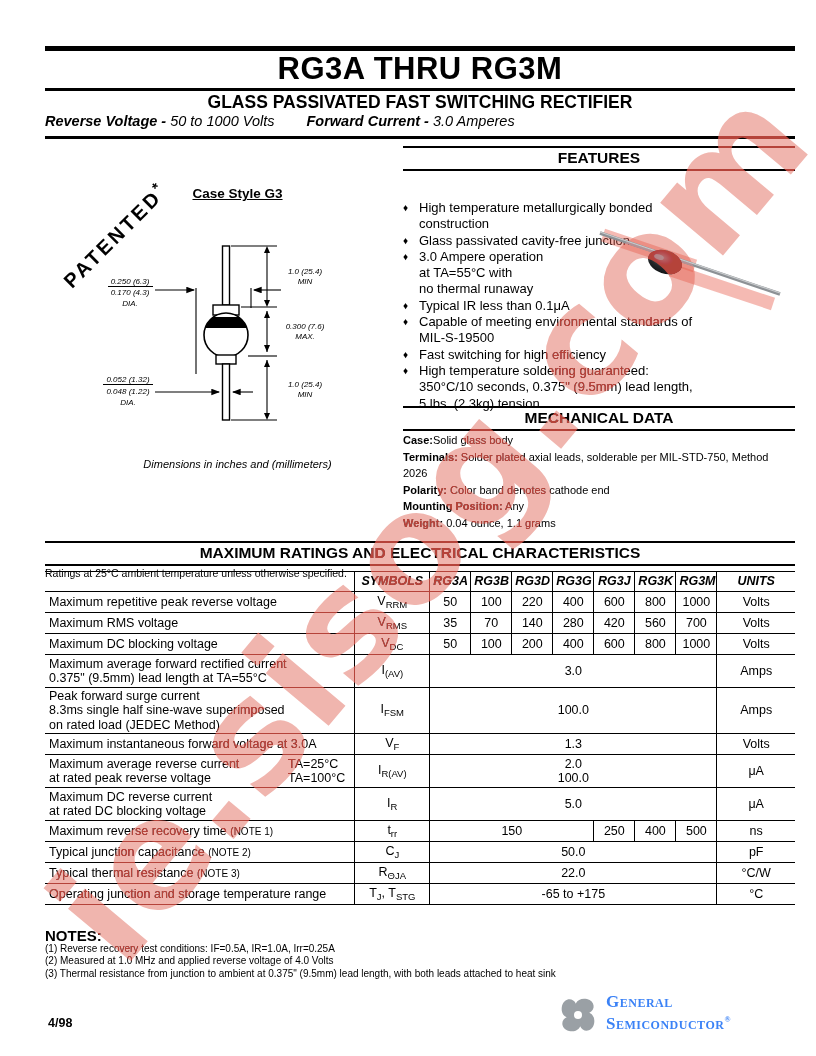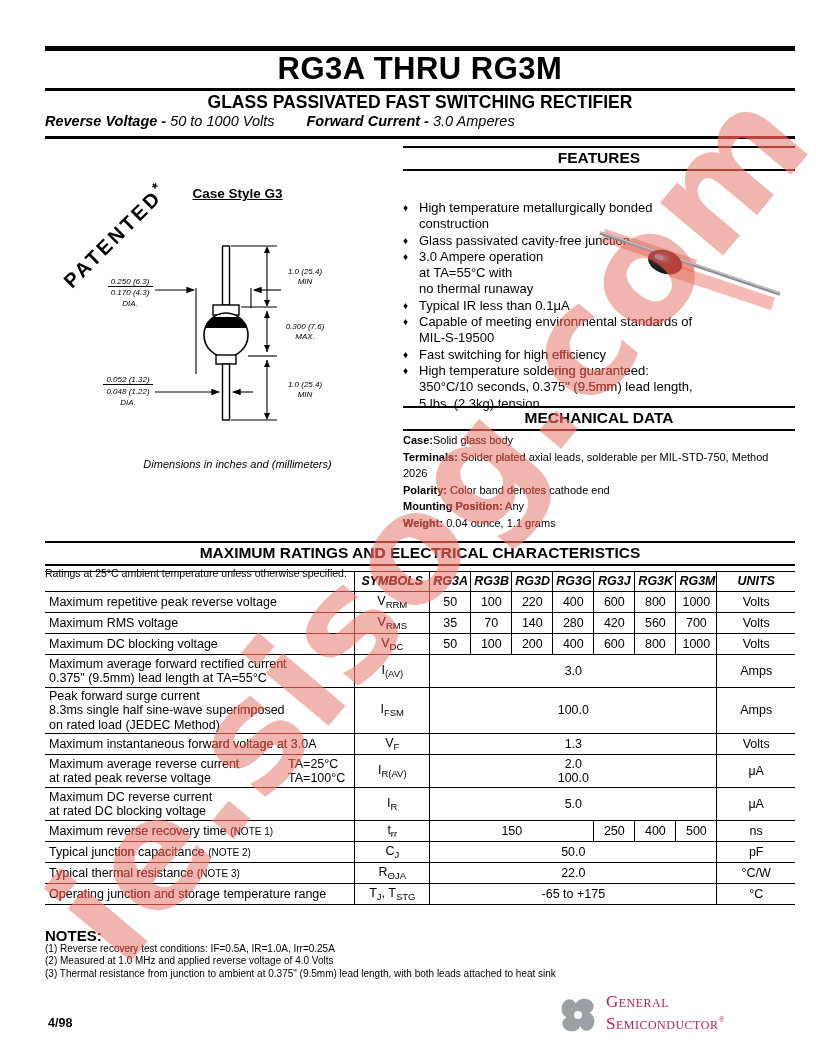--- a/index.html
+++ b/index.html
@@ -58,22 +58,22 @@
   .sb{font-size:9.5px;vertical-align:-2.5px;letter-spacing:0;}
   .noteref{font-size:10px;}
   .condwrap{display:flex;justify-content:space-between;align-items:center;}
   .condlines{text-align:left;padding-right:6px;}
   
   .notes{position:absolute;left:45px;top:930px;font-size:10px;line-height:12.5px;width:720px;}
   .notes .nh{font-weight:bold;font-size:15px;}
   
   .datecode{position:absolute;left:48px;top:1016px;font-weight:bold;font-size:12.5px;}
   .logo{position:absolute;left:556px;top:993px;display:flex;align-items:flex-start;z-index:1;}
-  .logotext{margin-left:6px;font-family:"Liberation Serif",serif;color:#be185d;
-            font-variant:small-caps;font-weight:normal;font-size:17px;line-height:18px;
+  .logotext{margin-left:6px;font-family:"Liberation Serif",serif;color:#3b82f6;
+            font-variant:small-caps;font-weight:bold;font-size:17px;line-height:18px;
             letter-spacing:0.5px;}
   .logotext sup{font-size:8px;}
   svg text{font-family:"Liberation Sans",sans-serif;}
 </style>
 </head>
 <body>
 
 <div class="page">
 
   <div class="wm wm-under">ie.sisog.com</div>

